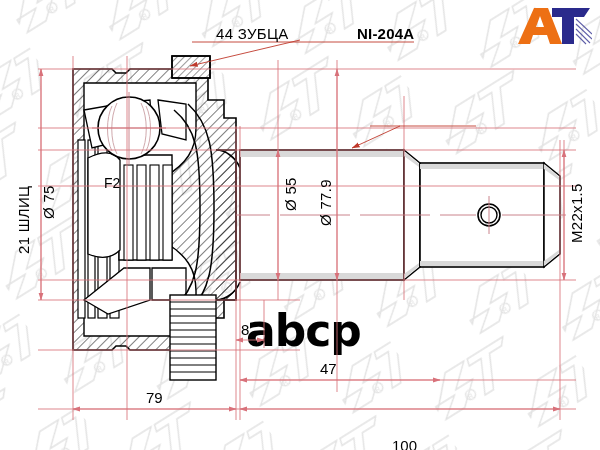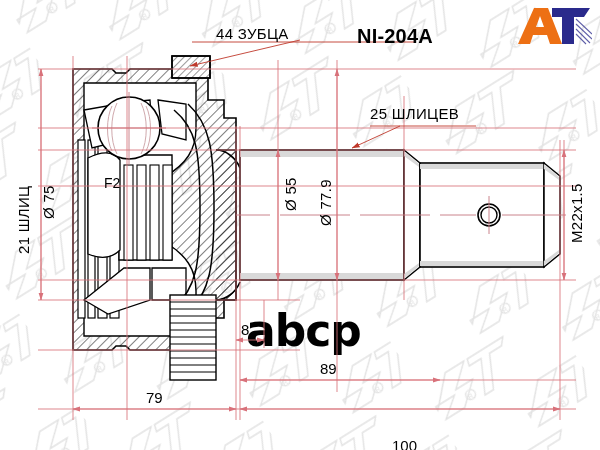--- a/index.html
+++ b/index.html
@@ -29,21 +29,21 @@
   #label-layer    { z-index: 3; }
 
   .lbl {
     position: absolute;
     font-family: "Liberation Sans", sans-serif;
     color: #000000;
     white-space: nowrap;
     line-height: 1;
   }
   .lbl-title {
-    font-size: 20px;
+    font-size: 15px;
     font-weight: bold;
     letter-spacing: 0.2px;
   }
   .lbl-note {
     font-size: 15px;
     font-weight: normal;
     letter-spacing: 0.3px;
   }
   .lbl-dim {
     font-size: 15px;
@@ -267,37 +267,36 @@
       <path d="M400,126 L352,148" stroke="#c0392b" stroke-width="0.9" marker-end="url(#arrRk)"></path>
     </g>
   </svg>
 
   <div id="label-layer">
 
     <div class="lbl lbl-note" style="left:216px; top:26px;">44 ЗУБЦА</div>
 
     <div class="lbl lbl-title" style="left:357px; top:26px;">NI-204A</div>
 
-    <div class="lbl lbl-note" style="left:370px; top:106px;">25 ШЛИЦЕВ</div>
 
     <div class="lbl lbl-note rot90" style="left:16px; top:254px;">21 ШЛИЦ</div>
 
     <div class="lbl lbl-note rot90" style="left:41px; top:219px;">Ø 75</div>
 
     <div class="lbl lbl-note rot90" style="left:283px; top:211px;">Ø 55</div>
 
     <div class="lbl lbl-note rot90" style="left:318px; top:226px;">Ø 77.9</div>
 
     <div class="lbl lbl-note rot90" style="left:569px; top:243px;">M22x1.5</div>
 
     <div class="lbl lbl-dim" style="left:104px; top:176px; font-size:14px;">F2</div>
 
     <div class="lbl lbl-dim" style="left:241px; top:322px;">8</div>
 
-    <div class="lbl lbl-dim" style="left:320px; top:361px;">89</div>
+    <div class="lbl lbl-dim" style="left:320px; top:361px;">47</div>
 
     <div class="lbl lbl-dim" style="left:146px; top:390px;">79</div>
 
     <div class="lbl lbl-dim" style="left:392px; top:390px;margin-top:48px;">100</div>
   </div>
 
   <svg id="logo" viewBox="0 0 76 40" xmlns="http://www.w3.org/2000/svg">
 
     <path d="M36,2 L74,2 L68,11 L58,11 L58,38 L46,38 L46,11 L36,11 Z" fill="#2A2A8C"></path>
     <g stroke="#2A2A8C" stroke-width="1.1" opacity="0.75">

